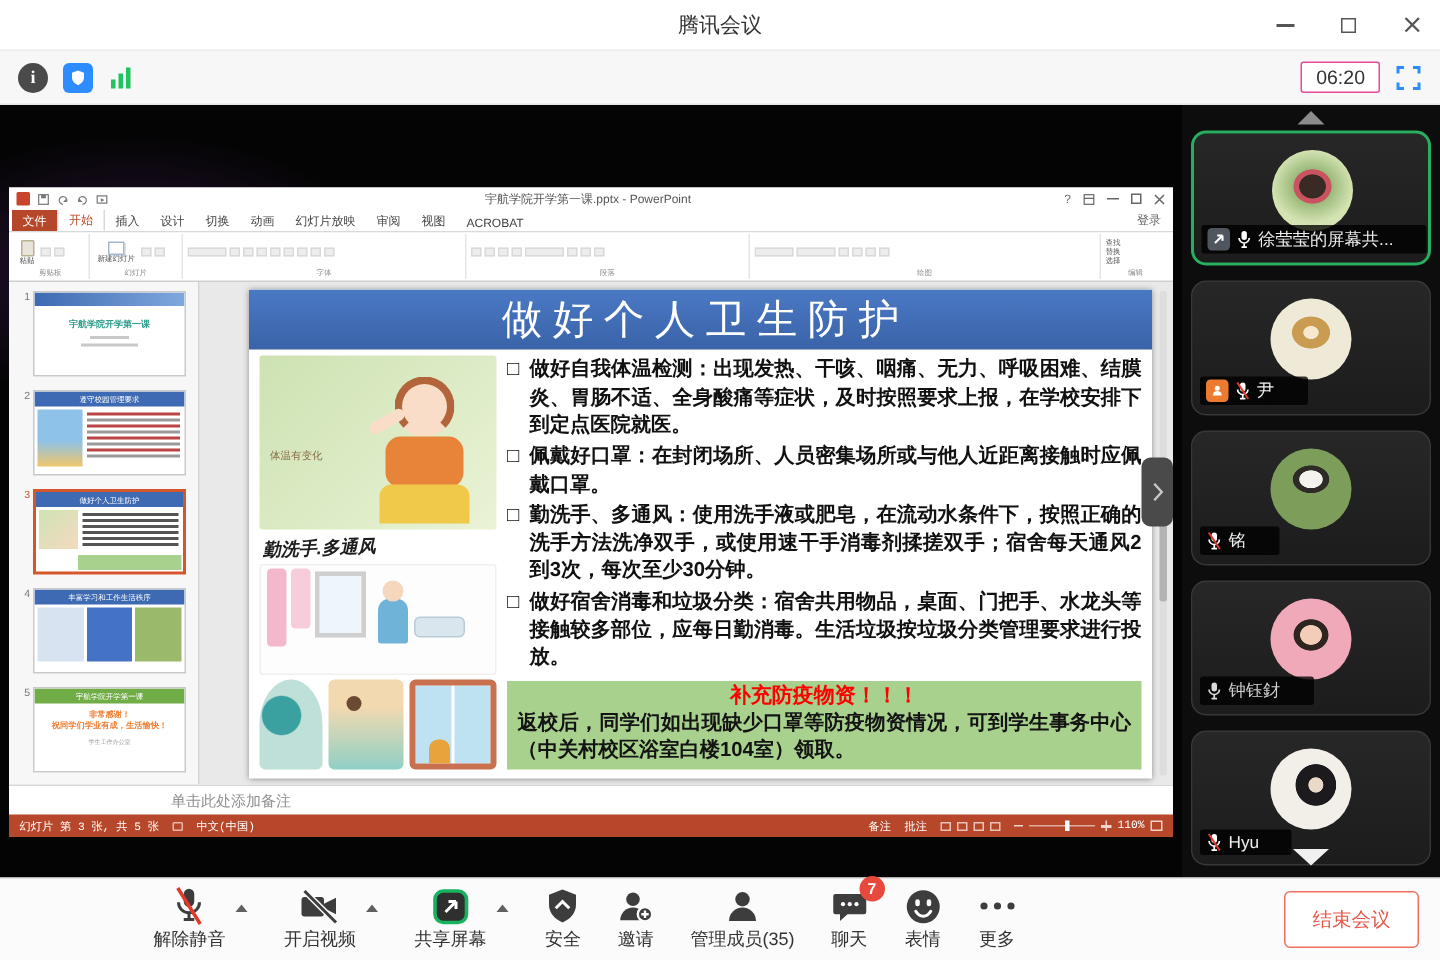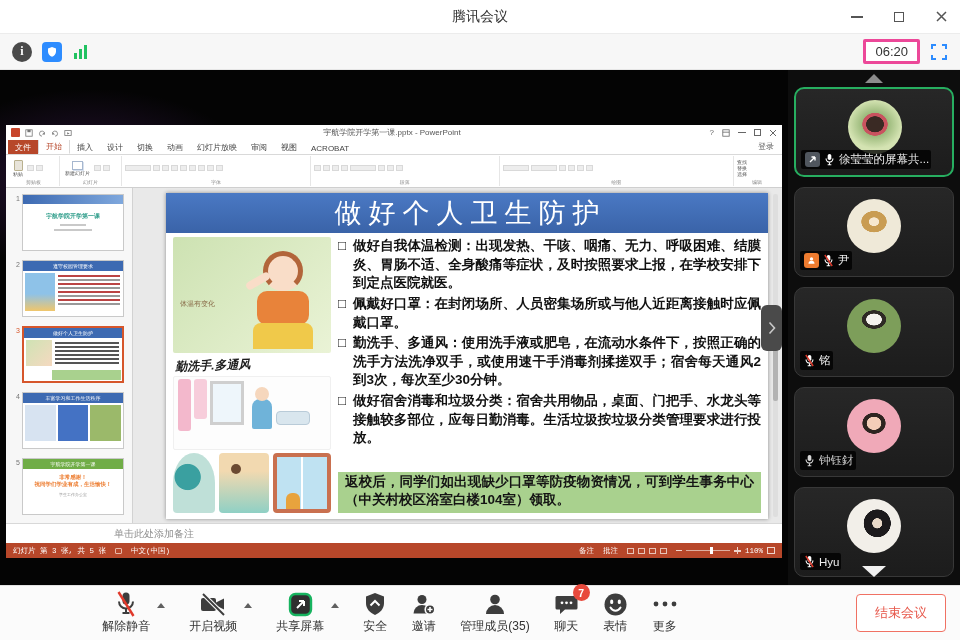--- a/index.html
+++ b/index.html
@@ -18,21 +18,21 @@
 
   
   .subbar{height:36px;background:#f7f7f7;display:flex;align-items:center;padding:0 12px;gap:10px;
     border-bottom:1px solid #e6e6e6;flex:none;}
   .info-ico{width:20px;height:20px;border-radius:50%;background:#4a4a4a;color:#fff;font-size:12px;
     font-family:"Liberation Serif","DejaVu Serif",serif;font-weight:bold;display:flex;align-items:center;justify-content:center;}
   .shield-ico{width:20px;height:20px;border-radius:4px;background:#2d8cff;display:flex;align-items:center;justify-content:center;}
   .signal-ico{display:flex;align-items:flex-end;gap:2px;height:14px;margin-left:2px;}
   .signal-ico i{display:block;width:3px;background:#21c261;}
   .sp{flex:1;}
-  .timerbox{border:3px solid #ec4899;background:#fff;border-radius:2px;padding:2px 9px;font-size:13px;color:#333;}
+  .timerbox{border:1px solid #ec4899;background:#fff;border-radius:2px;padding:2px 9px;font-size:13px;color:#333;}
 
   
   .main{flex:1;display:flex;min-height:0;}
   .stage{flex:1;position:relative;
     background:radial-gradient(240px 130px at 90px 110px,rgba(88,38,120,.45),transparent 70%),#040404;}
 
   
   .ppt{position:absolute;left:6px;top:55px;right:6px;bottom:27px;background:#fff;display:flex;flex-direction:column;}
   .ppt-title{height:15px;display:flex;align-items:center;padding:0 5px;gap:5px;background:#fff;position:relative;flex:none;}
   .ppt-logo{width:9px;height:9px;background:#c8452c;border-radius:1px;flex:none;}
@@ -155,21 +155,21 @@
   .tile{width:160px;height:90px;background:linear-gradient(#272727,#1c1c1c);border:1px solid #383838;
     border-radius:10px;position:relative;cursor:pointer;}
   .tile-active{border:2px solid #27ae60;}
   .avatar{width:54px;height:54px;border-radius:50%;position:absolute;left:52px;top:11px;}
   .av1{background:radial-gradient(closest-side at 50% 45%,#3a2a24 0 32%,#c9535f 34% 46%,#9cba7c 48%,#d4e3b2 100%);}
   .av2{background:radial-gradient(closest-side at 50% 42%,#f6e7cf 0 18%,#c99c52 20% 46%,#efe9d8 48% 100%);}
   .av3{background:radial-gradient(closest-side at 50% 38%,#f5f3ee 0 28%,#2e2a25 30% 44%,#7d9e5a 46% 100%);}
   .av4{background:radial-gradient(closest-side at 56% 45%,#e9d9c8 0 20%,#1c1a1c 22% 56%,#f2efe9 58% 100%);}
   .av5{background:radial-gradient(closest-side at 50% 45%,#f3cdb8 0 26%,#2e2420 28% 42%,#f0a9b8 44% 100%);}
   .plabel{position:absolute;left:5px;bottom:6px;display:flex;align-items:center;gap:4px;
-    background:rgba(0,0,0,.78);padding:2px 2px 2px 4px;font-size:11.5px;color:#ededed;border-radius:2px;
+    background:rgba(0,0,0,.78);padding:2px 22px 2px 4px;font-size:11.5px;color:#ededed;border-radius:2px;
     max-width:150px;white-space:nowrap;overflow:hidden;}
   .badge-host{width:15px;height:15px;border-radius:3px;background:#ed7b2f;display:flex;align-items:center;justify-content:center;flex:none;}
   .share-mini{width:15px;height:15px;border-radius:3px;background:#50565e;display:flex;align-items:center;justify-content:center;flex:none;}
   .tri-down{position:absolute;bottom:8px;left:50%;transform:translateX(-50%);width:0;height:0;
     border-left:12px solid transparent;border-right:12px solid transparent;border-top:11px solid #f0f0f0;cursor:pointer;}
 
   
   .toolbar{height:55px;flex:none;background:#fbfbfb;border-top:1px solid #e3e3e3;display:flex;align-items:center;
     justify-content:center;gap:24px;position:relative;padding-right:180px;}
   .tgroup{display:flex;align-items:center;gap:7px;}
@@ -464,20 +464,21 @@
                     <div class="bullet">
                         <span class="bm">□</span>
                         <span>勤洗手、多通风：使用洗手液或肥皂，在流动水条件下，按照正确的洗手方法洗净双手，或使用速干手消毒剂揉搓双手；宿舍每天通风2到3次，每次至少30分钟。</span>
                       </div>
                     <div class="bullet">
                         <span class="bm">□</span>
                         <span>做好宿舍消毒和垃圾分类：宿舍共用物品，桌面、门把手、水龙头等接触较多部位，应每日勤消毒。生活垃圾按垃圾分类管理要求进行投放。</span>
                       </div>
                   </div>
                   <div class="notice">
+                    <div class="notice-title">补充防疫物资！！！</div>
                     <div class="notice-body">返校后，同学们如出现缺少口罩等防疫物资情况，可到学生事务中心（中关村校区浴室白楼104室）领取。</div>
                   </div>
                 </div>
               </div>
             </div>
             <div class="vscroll">
                 <span class="vthumb"></span>
               </div>
           </div>
         </div>

